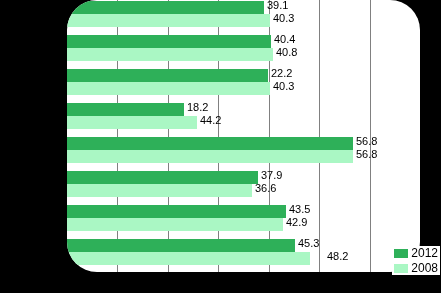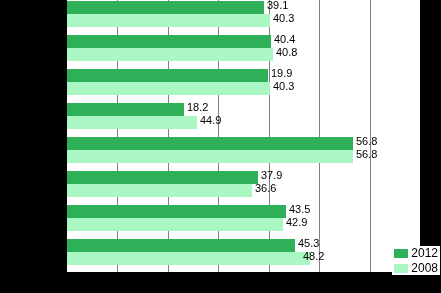--- a/index.html
+++ b/index.html
@@ -21,20 +21,21 @@
   }
   
   #plot-area {
     position: absolute;
     left: 67px;
     top: 0px;
     width: 353px;
     height: 272px;
     background: #ffffff;
     overflow: hidden;
+    border-radius: 30px;
   }
   .gridline {
     position: absolute;
     top: 0;
     width: 1px;
     height: 100%;
     background: #808080;
   }
   .bar-row {
     position: absolute;
@@ -115,33 +116,33 @@
         <div class="bar-row" style="top: 35px; width: 395px;">
           <div class="bar series-2012" style="width: 204px;"></div>
           <span class="bar-label" style="left: 207px;">40.4</span>
         </div>
         <div class="bar-row" style="top: 48px; width: 353px;">
           <div class="bar series-2008" style="width: 206px;"></div>
           <span class="bar-label" style="left: 209px;">40.8</span>
         </div>
         <div class="bar-row" style="top: 69px; width: 353px;">
           <div class="bar series-2012" style="width: 201px;"></div>
-          <span class="bar-label" style="left: 204px;">19.9</span>
+          <span class="bar-label" style="left: 204px;">22.2</span>
         </div>
         <div class="bar-row" style="top: 82px; width: 353px;">
           <div class="bar series-2008" style="width: 203px;"></div>
           <span class="bar-label" style="left: 206px;">40.3</span>
         </div>
         <div class="bar-row" style="top: 103px; width: 353px;">
           <div class="bar series-2012" style="width: 117px;"></div>
           <span class="bar-label" style="left: 120px;">18.2</span>
         </div>
         <div class="bar-row" style="top: 116px; width: 353px;">
           <div class="bar series-2008" style="width: 130px;"></div>
-          <span class="bar-label" style="left: 133px;">44.9</span>
+          <span class="bar-label" style="left: 133px;">44.2</span>
         </div>
         <div class="bar-row" style="top: 137px; width: 353px;">
           <div class="bar series-2012" style="width: 286px;"></div>
           <span class="bar-label" style="left: 289px;">56.8</span>
         </div>
         <div class="bar-row" style="top: 150px; width: 353px;">
           <div class="bar series-2008" style="width: 286px;"></div>
           <span class="bar-label" style="left: 289px;">56.8</span>
         </div>
         <div class="bar-row" style="top: 171px; width: 302px;">
@@ -159,21 +160,21 @@
         <div class="bar-row" style="top: 218px; width: 353px;">
           <div class="bar series-2008" style="width: 216px;"></div>
           <span class="bar-label" style="left: 219px;">42.9</span>
         </div>
         <div class="bar-row" style="top: 239px; width: 353px;">
           <div class="bar series-2012" style="width: 228px;"></div>
           <span class="bar-label" style="left: 231px;">45.3</span>
         </div>
         <div class="bar-row" style="top: 252px; width: 353px;">
           <div class="bar series-2008" style="width: 243px;"></div>
-          <span class="bar-label" style="left: 236px; text-align: center;">48.2</span>
+          <span class="bar-label" style="left: 260px; text-align: center;">48.2</span>
         </div>
       </div>
   </div>
 
   <div id="legend">
       <div class="legend-item">
         <span class="legend-swatch series-2012"></span>
         <span class="legend-text">2012</span>
       </div>
       <div class="legend-item">

